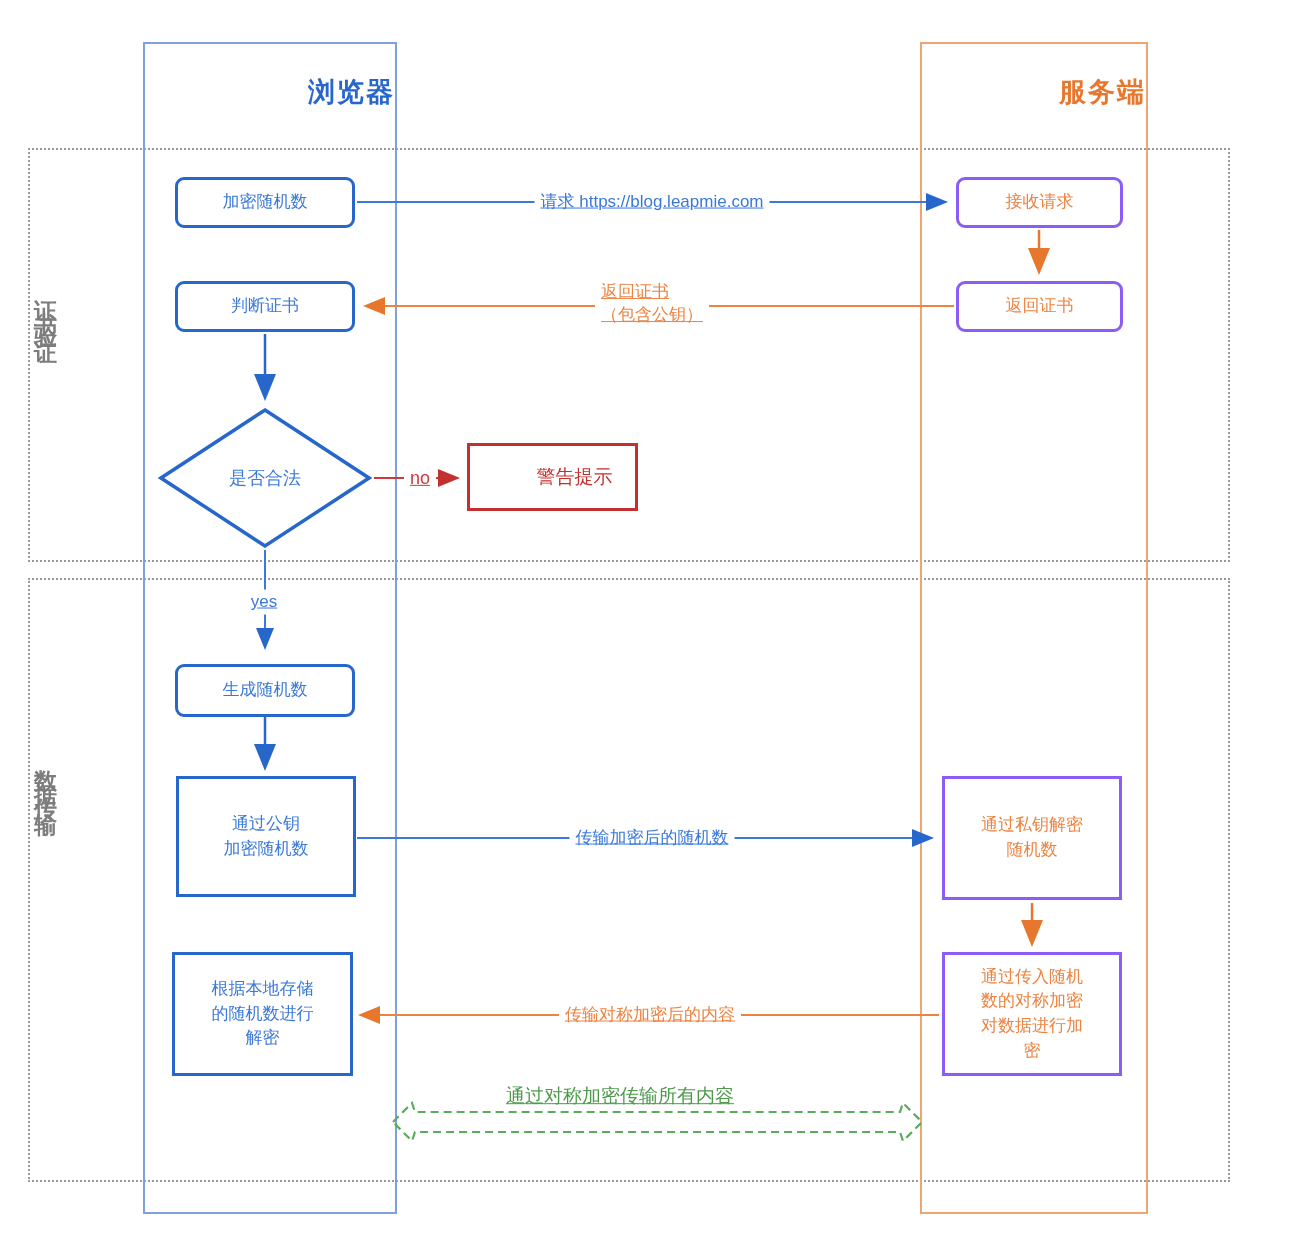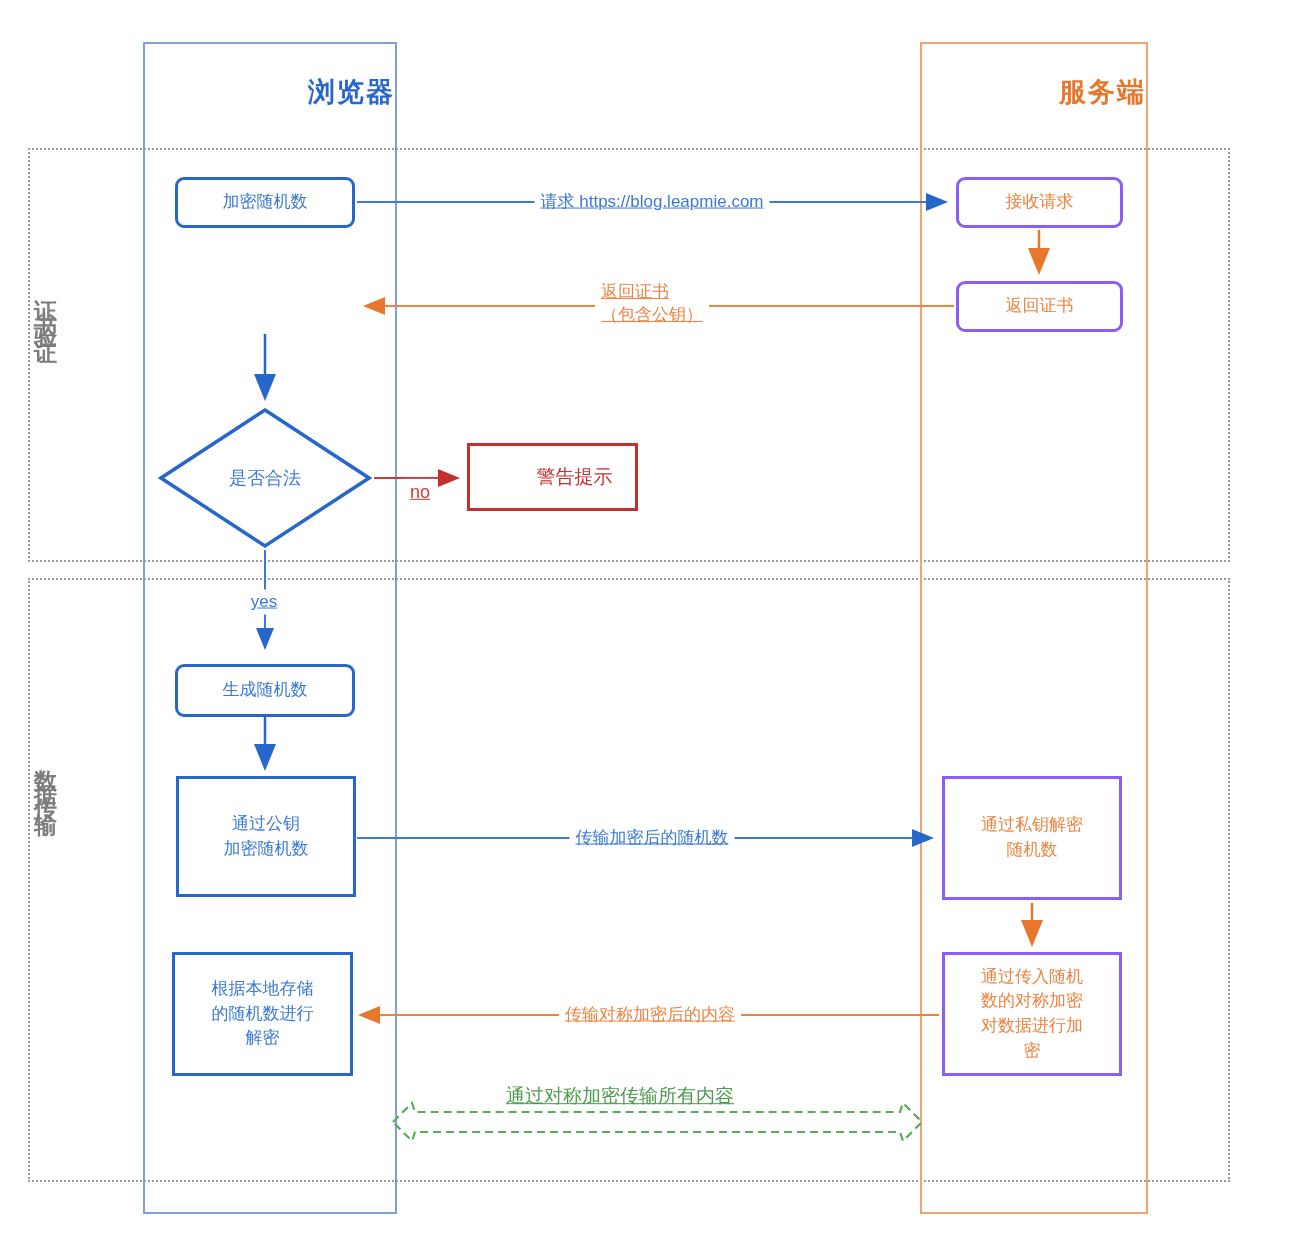--- a/index.html
+++ b/index.html
@@ -52,21 +52,21 @@
   
   .elabel{
     position:absolute;z-index:4;background:#ffffff;
     padding:1px 6px;text-align:left;white-space:pre-line;
     font-size:17px;line-height:1.35;
     transform:translate(-50%,-50%);
     text-decoration:underline;
   }
   .elabel.blue{color:#3b79d8;}
   .elabel.orange{color:#ec8340;}
-  .elabel.red{color:#cc3b3b;font-size:18px;margin-top:14px;}
+  .elabel.red{color:#cc3b3b;font-size:18px;}
   .elabel.green{color:#4d9a4d;font-size:19px;background:transparent;}
 </style>
 </head>
 <body>
 
 <div id="canvas">
 
   <div class="section" style="left:28px;top:148px;width:1198px;height:410px;"></div>
   <div class="section" style="left:28px;top:578px;width:1198px;height:600px;"></div>
 
@@ -110,20 +110,21 @@
     <path d="M1039,230 V270" stroke="#e8772e" stroke-width="2.5" fill="none" marker-end="url(#ao)"></path>
 
     <path d="M1032,903 V942" stroke="#e8772e" stroke-width="2.5" fill="none" marker-end="url(#ao)"></path>
 
     <path d="M939,1015 H362" stroke="#ec8340" stroke-width="2" fill="none" marker-end="url(#ao)"></path>
 
     <path d="M393,1122 L412,1103 L415,1112 L900,1112 L903,1103 L922,1122 L903,1141 L900,1132 L415,1132 L412,1141 Z" stroke="#5aab5a" stroke-width="2.2" stroke-dasharray="8 5" fill="none"></path>
   </svg>
 
   <div class="node blue" style="left:175px;top:177px;width:180px;height:51px;">加密随机数</div>
+  <div class="node blue" style="left:175px;top:281px;width:180px;height:51px;">判断证书</div>
 
   <div class="diamond" style="left:158px;top:407px;width:214px;height:142px;">
     <svg width="214" height="142" viewBox="0 0 214 142">
       <polygon points="107,3 211,71 107,139 3,71" fill="#ffffff" stroke="#2767cc" stroke-width="3.5"></polygon>
     </svg>
     <div class="dlabel">是否合法</div>
   </div>
 
   <div class="node warning" style="left:467px;top:443px;width:171px;height:68px;padding-left:44px;">警告提示</div>
 

